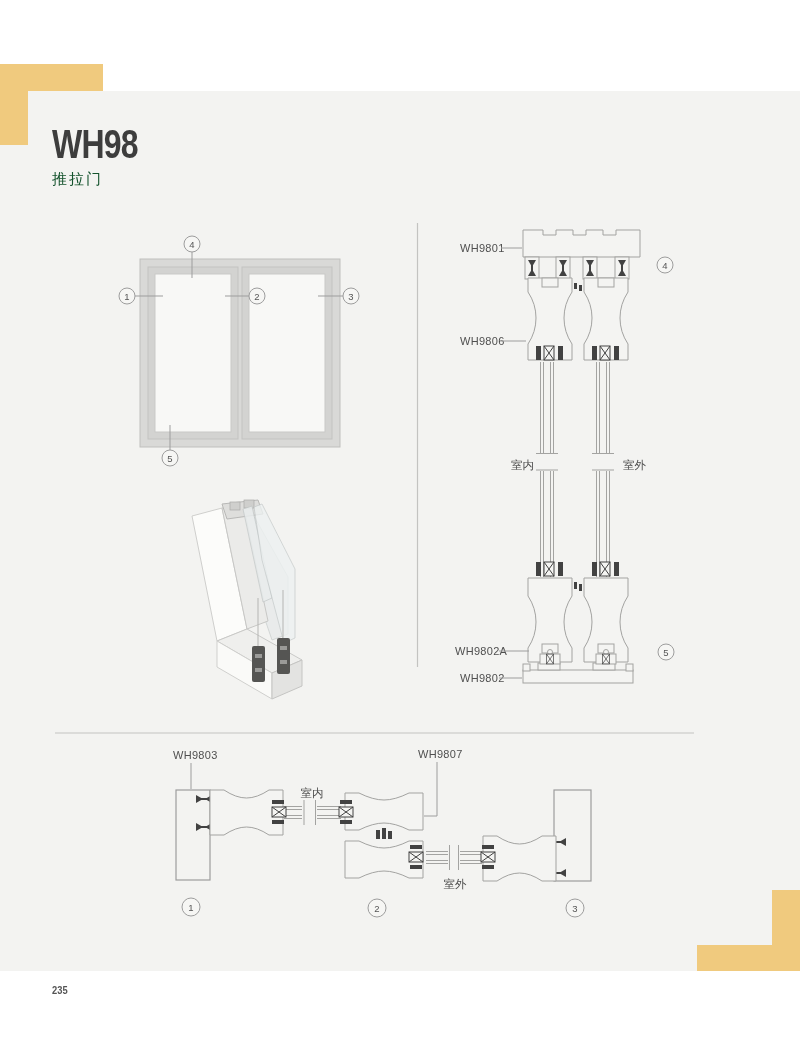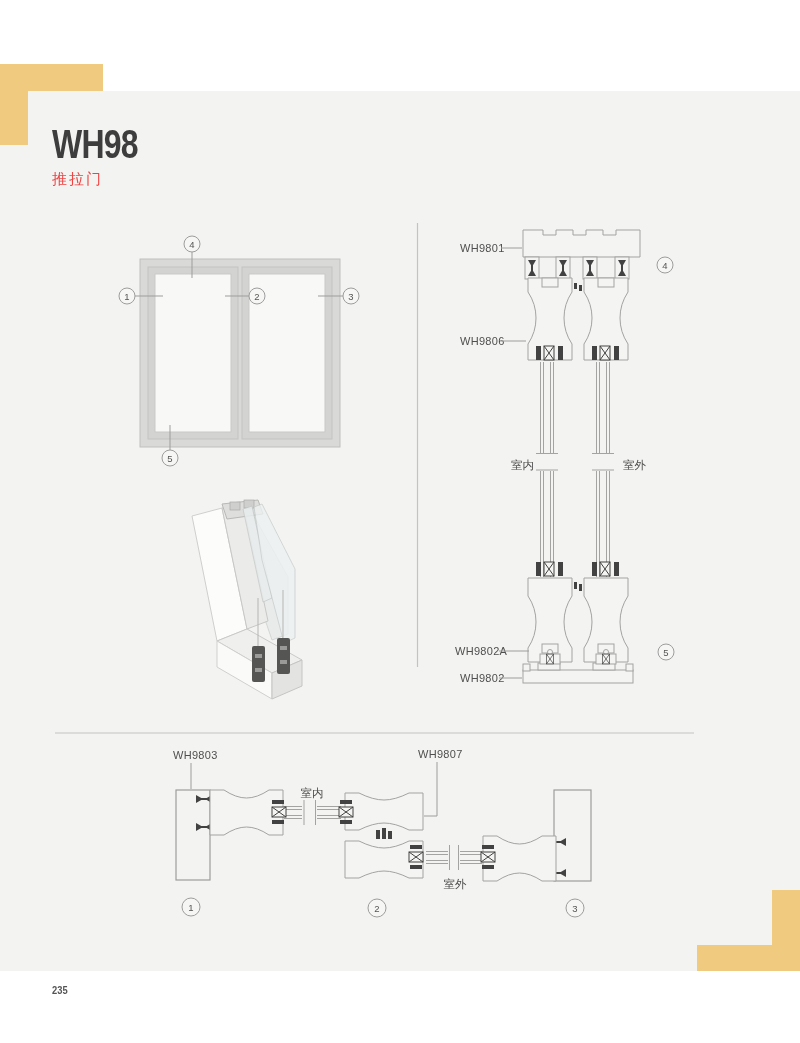--- a/index.html
+++ b/index.html
@@ -7,21 +7,21 @@
         font-family:"Liberation Sans", sans-serif;}
   .panel{position:absolute;left:0;top:91px;width:800px;height:880px;background:#f3f3f1;}
   .accent{position:absolute;background:#f0ca7e;}
   .accent.tl-h{left:0;top:64px;width:103px;height:27px;}
   .accent.tl-v{left:0;top:64px;width:28px;height:81px;}
   .accent.br-h{left:697px;top:945px;width:103px;height:26px;}
   .accent.br-v{left:772px;top:890px;width:28px;height:81px;}
   .title-block{position:absolute;left:52px;top:124px;}
   .title{font-size:40px;font-weight:700;color:#3d3d3d;letter-spacing:-1px;
          transform:scaleX(.8);transform-origin:left top;line-height:1;}
-  .subtitle{margin-top:6px;font-size:15px;color:#ef4444;letter-spacing:2px;}
+  .subtitle{margin-top:6px;font-size:15px;color:#14532d;letter-spacing:2px;}
   .pagenum{position:absolute;left:52px;top:984px;font-size:11px;font-weight:700;color:#555;
            transform:scaleX(.85);transform-origin:left top;}
   svg.drawings{position:absolute;left:0;top:0;}
   svg .ln{stroke:#a3a3a1;stroke-width:1;fill:none;}
   svg .prof{fill:#f4f4f2;stroke:#a3a3a1;stroke-width:1;}
   svg .dark{fill:#424242;stroke:none;}
   svg .leader{stroke:#9d9d9d;stroke-width:1;fill:none;}
   svg .callout{fill:#f6f6f4;stroke:#9d9d9d;stroke-width:1;}
   svg .cnum{font-size:9.5px;fill:#555;text-anchor:middle;}
   svg .lbl{font-size:11px;fill:#4f4f4f;letter-spacing:.3px;}

